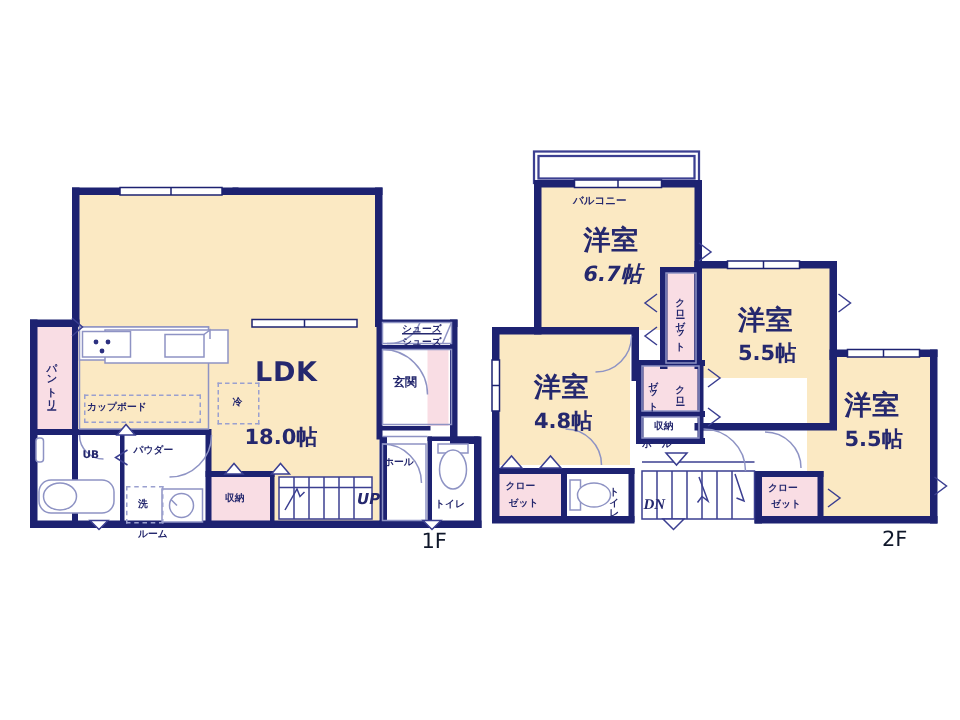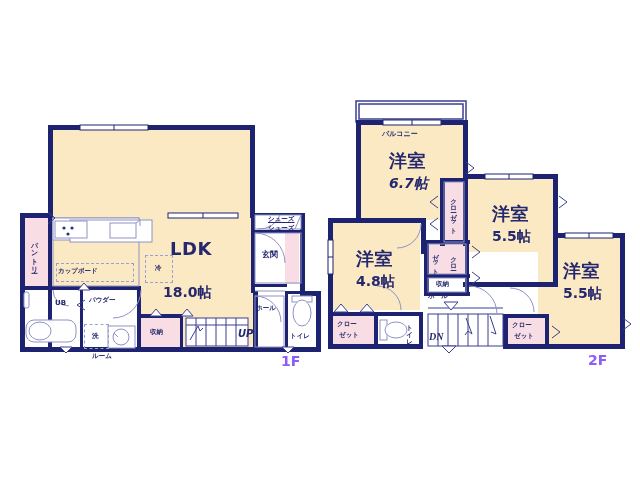--- a/index.html
+++ b/index.html
@@ -19,21 +19,21 @@
   .dash{position:absolute;border:1px dashed #9aa0cf;box-sizing:border-box;}
 
   .lbl{position:absolute;color:#25286e;white-space:nowrap;line-height:1.05;text-align:center;}
   .lbl-v{position:absolute;color:#25286e;line-height:1.0;text-align:center;
          writing-mode:vertical-rl;text-orientation:upright;}
   .big{font-size:18px;font-weight:bold;letter-spacing:.5px;}
   .mid{font-size:14px;font-weight:bold;}
   .sm{font-size:8px;font-weight:bold;}
   .xs{font-size:7px;font-weight:bold;}
   .tiny{font-size:6.5px;font-weight:bold;}
-  .floortag{position:absolute;font-size:14px;font-weight:bold;color:#8b5cf6;font-style:normal;}
+  .floortag{position:absolute;font-size:14px;font-weight:normal;color:#0f172a;font-style:normal;}
   .upd{position:absolute;font-size:10px;font-weight:bold;font-style:italic;color:#25286e;margin-left:13px;}
 
   svg.ov{position:absolute;left:0;top:0;overflow:visible;pointer-events:none;}
 
   
   .footer{position:absolute;left:0;top:410px;width:640px;height:70px;}
 </style>
 </head>
 <body>
 

